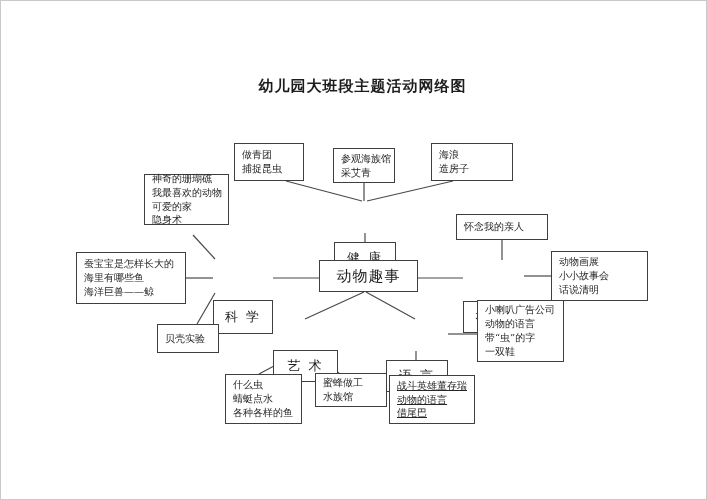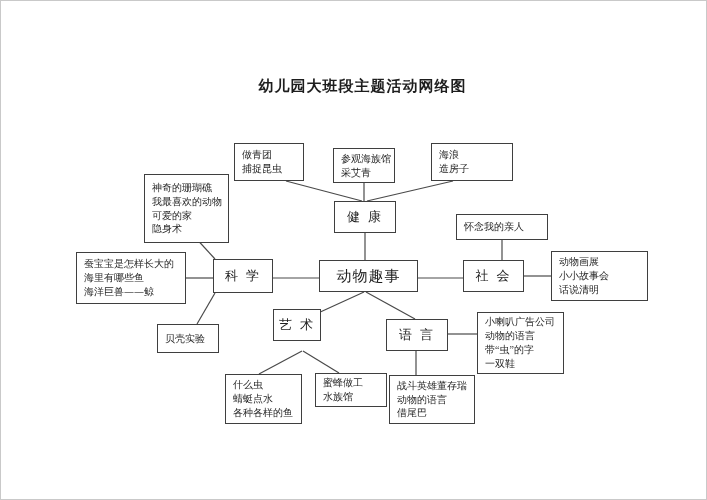--- a/index.html
+++ b/index.html
@@ -31,20 +31,21 @@
     background:#ffffff;
     display:flex;
     flex-direction:column;
     justify-content:center;
   }
   .node.category{
     align-items:center;
     font-size:13px;
     letter-spacing:2px;
     color:#1d1d1d;
+    margin-top:41px;
   }
   .node.center-node{
     align-items:center;
     font-size:15px;
     letter-spacing:1px;
     color:#1d1d1d;
   }
   .node.leaf{
     padding:3px 4px 3px 7px;
     font-size:10px;
@@ -85,21 +86,21 @@
   </div>
   <div class="node category" style="left:212px;top:258px;width:60px;height:34px;">
     <span>科 学</span>
   </div>
   <div class="node center-node" style="left:318px;top:259px;width:99px;height:32px;">
     <span>动物趣事</span>
   </div>
   <div class="node category" style="left:462px;top:259px;width:61px;height:32px;">
     <span>社 会</span>
   </div>
-  <div class="node category" style="left:272px;top:308px;width:48px;height:32px;">
+  <div class="node category" style="left:272px;top:308px;width:65px;height:32px;">
     <span>艺 术</span>
   </div>
   <div class="node category" style="left:385px;top:318px;width:62px;height:32px;">
     <span>语 言</span>
   </div>
 
   <div class="node leaf" style="left:233px;top:142px;width:70px;height:38px;">
     <div class="ln">做青团</div>
     <div class="ln">捕捉昆虫</div>
   </div>
@@ -107,21 +108,21 @@
   <div class="node leaf" style="left:332px;top:147px;width:62px;height:35px;">
     <div class="ln">参观海族馆</div>
     <div class="ln">采艾青</div>
   </div>
 
   <div class="node leaf" style="left:430px;top:142px;width:82px;height:38px;">
     <div class="ln">海浪</div>
     <div class="ln">造房子</div>
   </div>
 
-  <div class="node leaf" style="left:143px;top:173px;width:85px;height:69px;">
+  <div class="node leaf" style="left:143px;top:173px;width:85px;height:51px;">
     <div class="ln">神奇的珊瑚礁</div>
     <div class="ln">我最喜欢的动物</div>
     <div class="ln">可爱的家</div>
     <div class="ln">隐身术</div>
   </div>
 
   <div class="node leaf" style="left:75px;top:251px;width:110px;height:52px;">
     <div class="ln">蚕宝宝是怎样长大的</div>
     <div class="ln">海里有哪些鱼</div>
     <div class="ln">海洋巨兽——鲸</div>
@@ -145,26 +146,26 @@
     <div class="ln">什么虫</div>
     <div class="ln">蜻蜓点水</div>
     <div class="ln">各种各样的鱼</div>
   </div>
 
   <div class="node leaf" style="left:314px;top:372px;width:72px;height:34px;">
     <div class="ln">蜜蜂做工</div>
     <div class="ln">水族馆</div>
   </div>
 
-  <div class="node leaf" style="left:388px;top:374px;width:86px;height:49px;">
+  <div class="node leaf" style="left:388px;top:374px;width:86px;height:49px;text-decoration:underline;">
     <div class="ln">战斗英雄董存瑞</div>
     <div class="ln">动物的语言</div>
     <div class="ln">借尾巴</div>
   </div>
 
-  <div class="node leaf" style="left:476px;top:311px;width:87px;height:62px;font-family:Liberation Serif, serif;">
+  <div class="node leaf" style="left:476px;top:299px;width:87px;height:62px;">
     <div class="ln">小喇叭广告公司</div>
     <div class="ln">动物的语言</div>
     <div class="ln">带“虫”的字</div>
     <div class="ln">一双鞋</div>
   </div>
 
 </div>
 
 </body></html>

